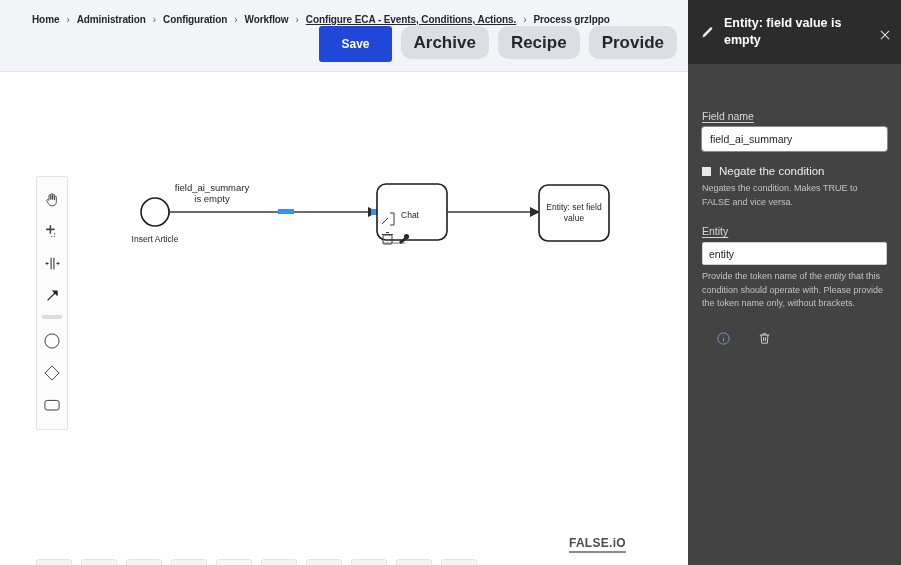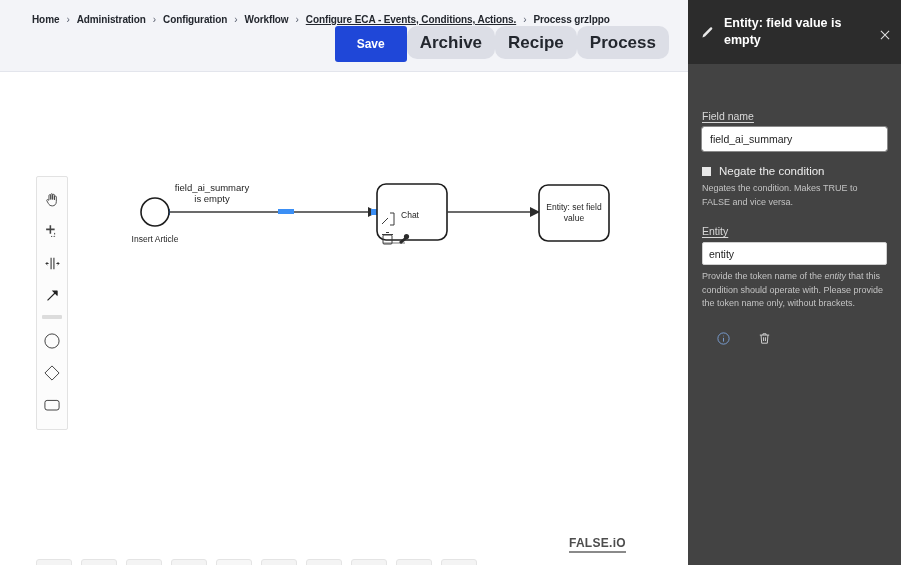--- a/index.html
+++ b/index.html
@@ -53,22 +53,22 @@
   .page-title {
     font-size: 22px; font-weight: bold; color: #1b1f26;
     letter-spacing: -0.5px;
   }
   .star-icon {
     margin-left: 9px; width: 16px; height: 16px;
     color: #a9aebb; display: inline-block;
     cursor: pointer;
   }
   .actions {
-    position: absolute; right: 19px; top: 26px;
-    display: flex; align-items: flex-start; gap: 0; margin-left: 8px;
+    position: absolute; right: 11px; top: 26px;
+    display: flex; align-items: flex-start; gap: 9px; margin-left: 8px;
   }
   .btn {
     font-family: "Liberation Sans", sans-serif;
     font-size: 17px; font-weight: bold;
     border-radius: 10px; cursor: pointer;
     border: none;
     padding: 8px 14px;
     line-height: 1;
   }
   .btn-primary {
@@ -224,21 +224,21 @@
         <span class="crumb active">Configure ECA - Events, Conditions, Actions.</span>
         <span class="crumb-sep">›</span>
         <span class="crumb">Process grzlppo</span>
       </div>
 
 
       <div class="actions">
         <button class="btn btn-primary">Save</button>
         <button class="btn btn-secondary">Archive</button>
         <button class="btn btn-secondary">Recipe</button>
-        <button class="btn btn-secondary">Process</button>
+        <button class="btn btn-secondary">Provide</button>
       </div>
     </div>
 
     <div class="canvas">
 
       <div class="palette">
         <div class="pal-item">
           <svg viewBox="0 0 24 24" width="17" height="17" fill="none" stroke="#444" stroke-width="1.3">
             <path d="M7 13V6.5a1.3 1.3 0 0 1 2.6 0V12M9.6 12V5.2a1.3 1.3 0 0 1 2.6 0V12M12.2 12V6a1.3 1.3 0 0 1 2.6 0v6.5M14.8 12.5V8.5a1.3 1.3 0 0 1 2.6 0V15c0 3.6-2.3 6-5.6 6-3 0-4.6-1.4-5.6-3.3L4 13.8c-.5-1 .4-2.1 1.5-1.6l1.5 1"></path>
           </svg>

